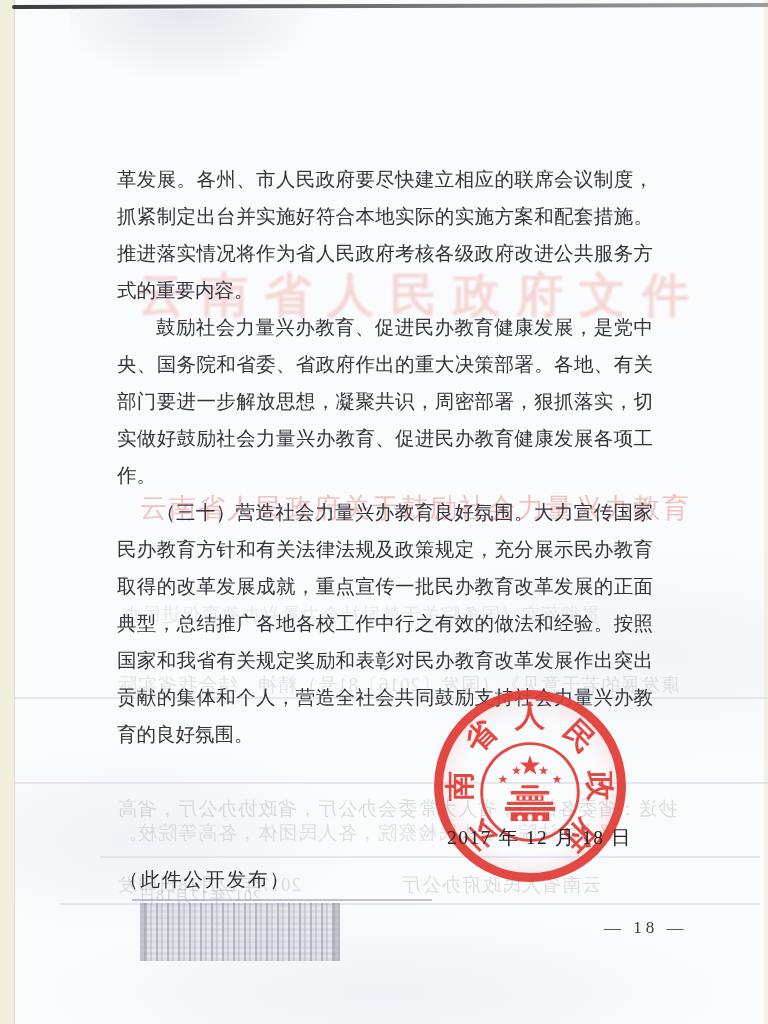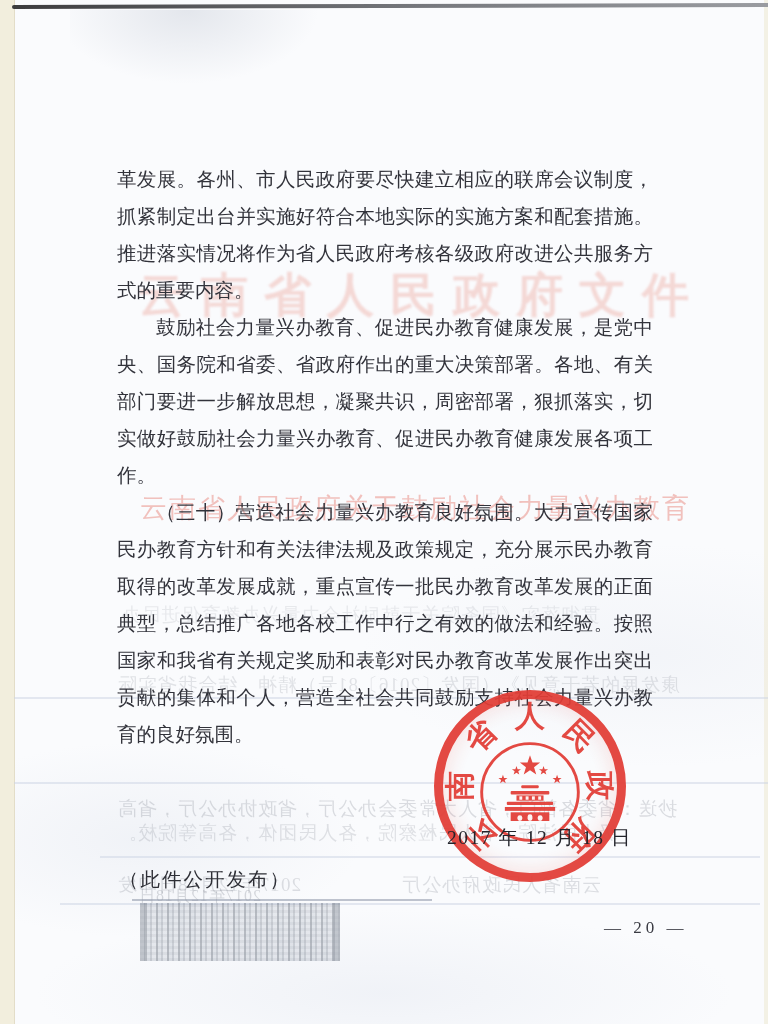--- a/index.html
+++ b/index.html
@@ -141,15 +141,15 @@
     </svg>
   </div>
 
   <div class="doc-date">2017 年 12 月 18 日</div>
 
   <div class="doc-note">（此件公开发布）</div>
 
   <div class="noise-topline"></div>
   <div class="noise-block"></div>
 
-  <div class="page-number">— 20 —</div>
+  <div class="page-number">— 18 —</div>
 
 </div>
 
 </body></html>

